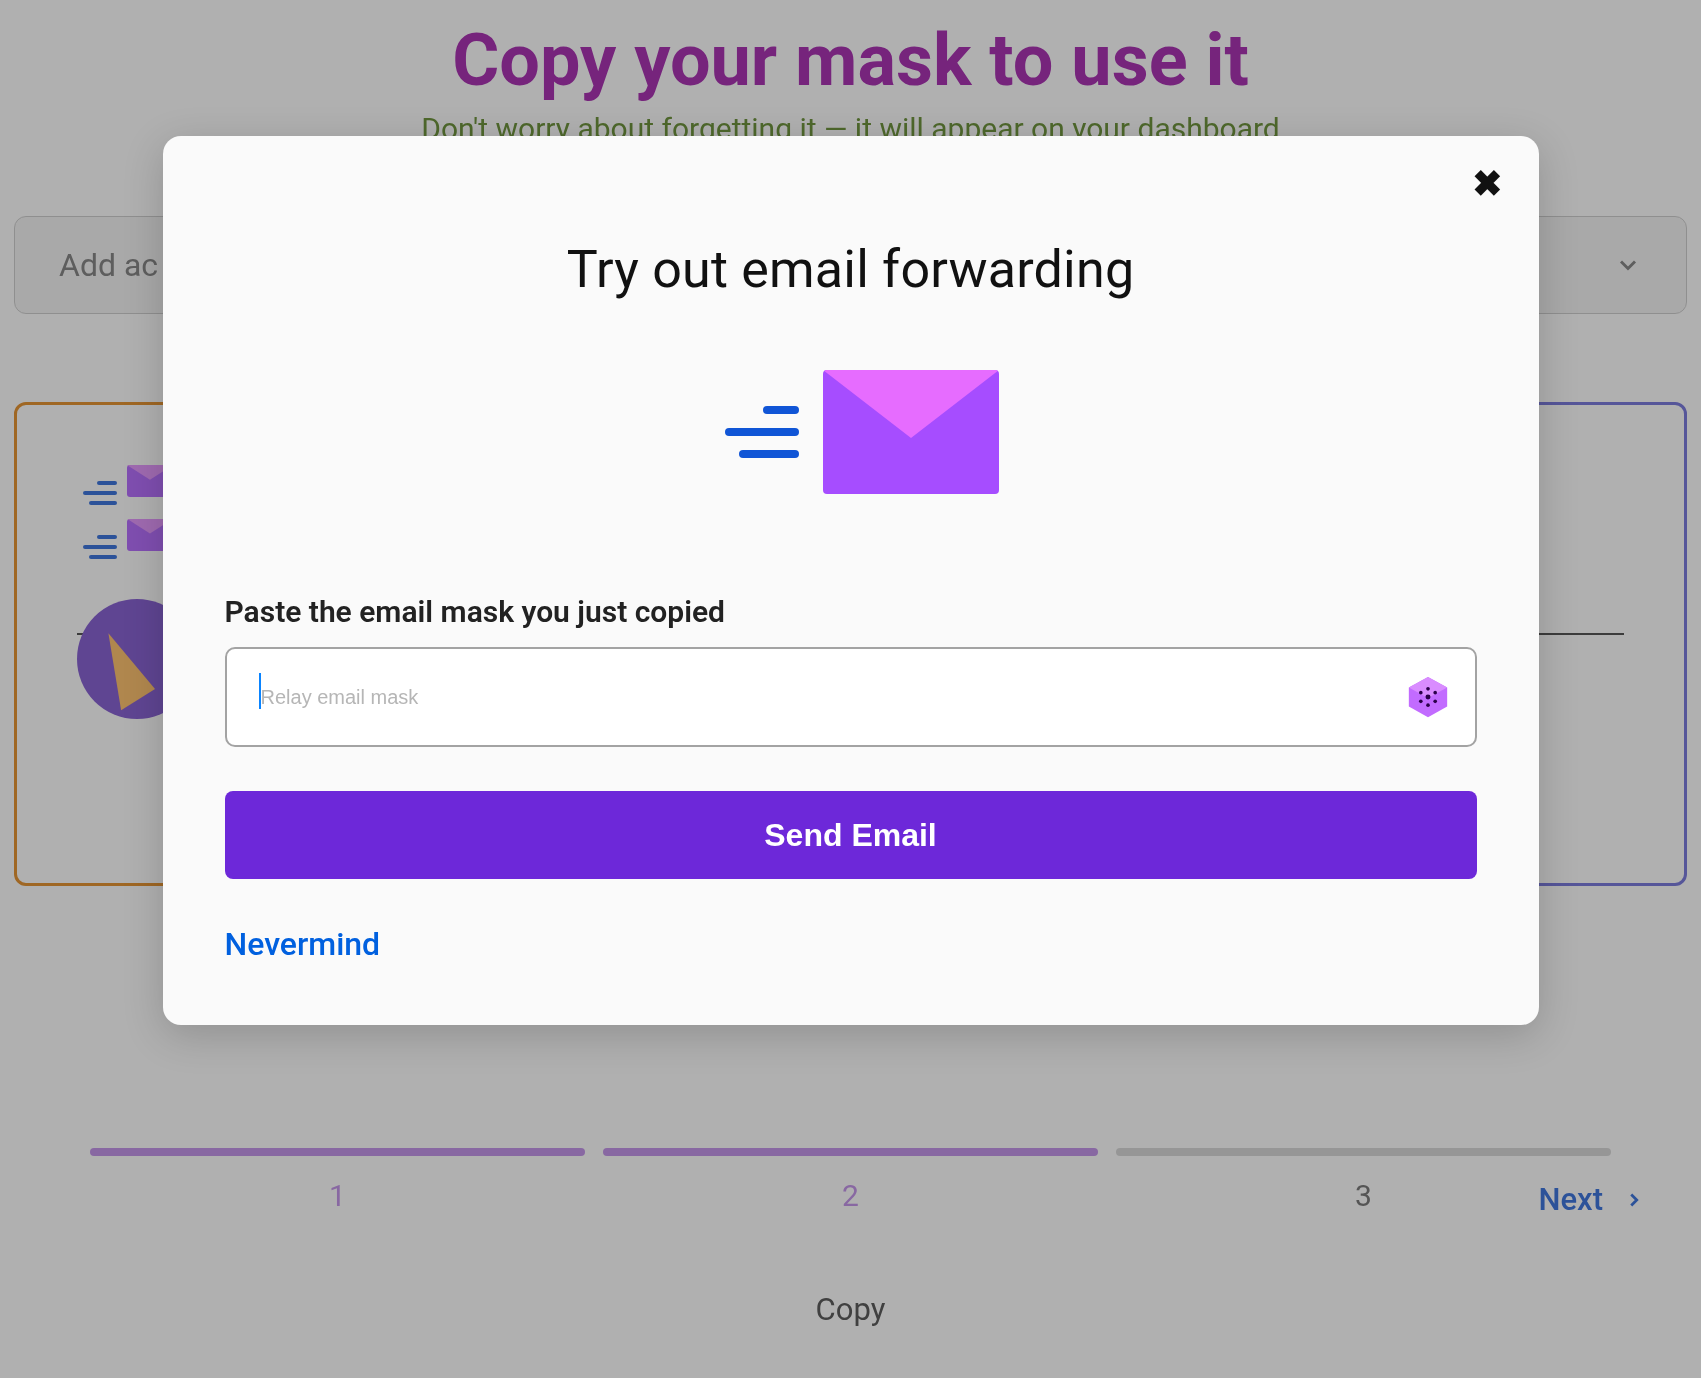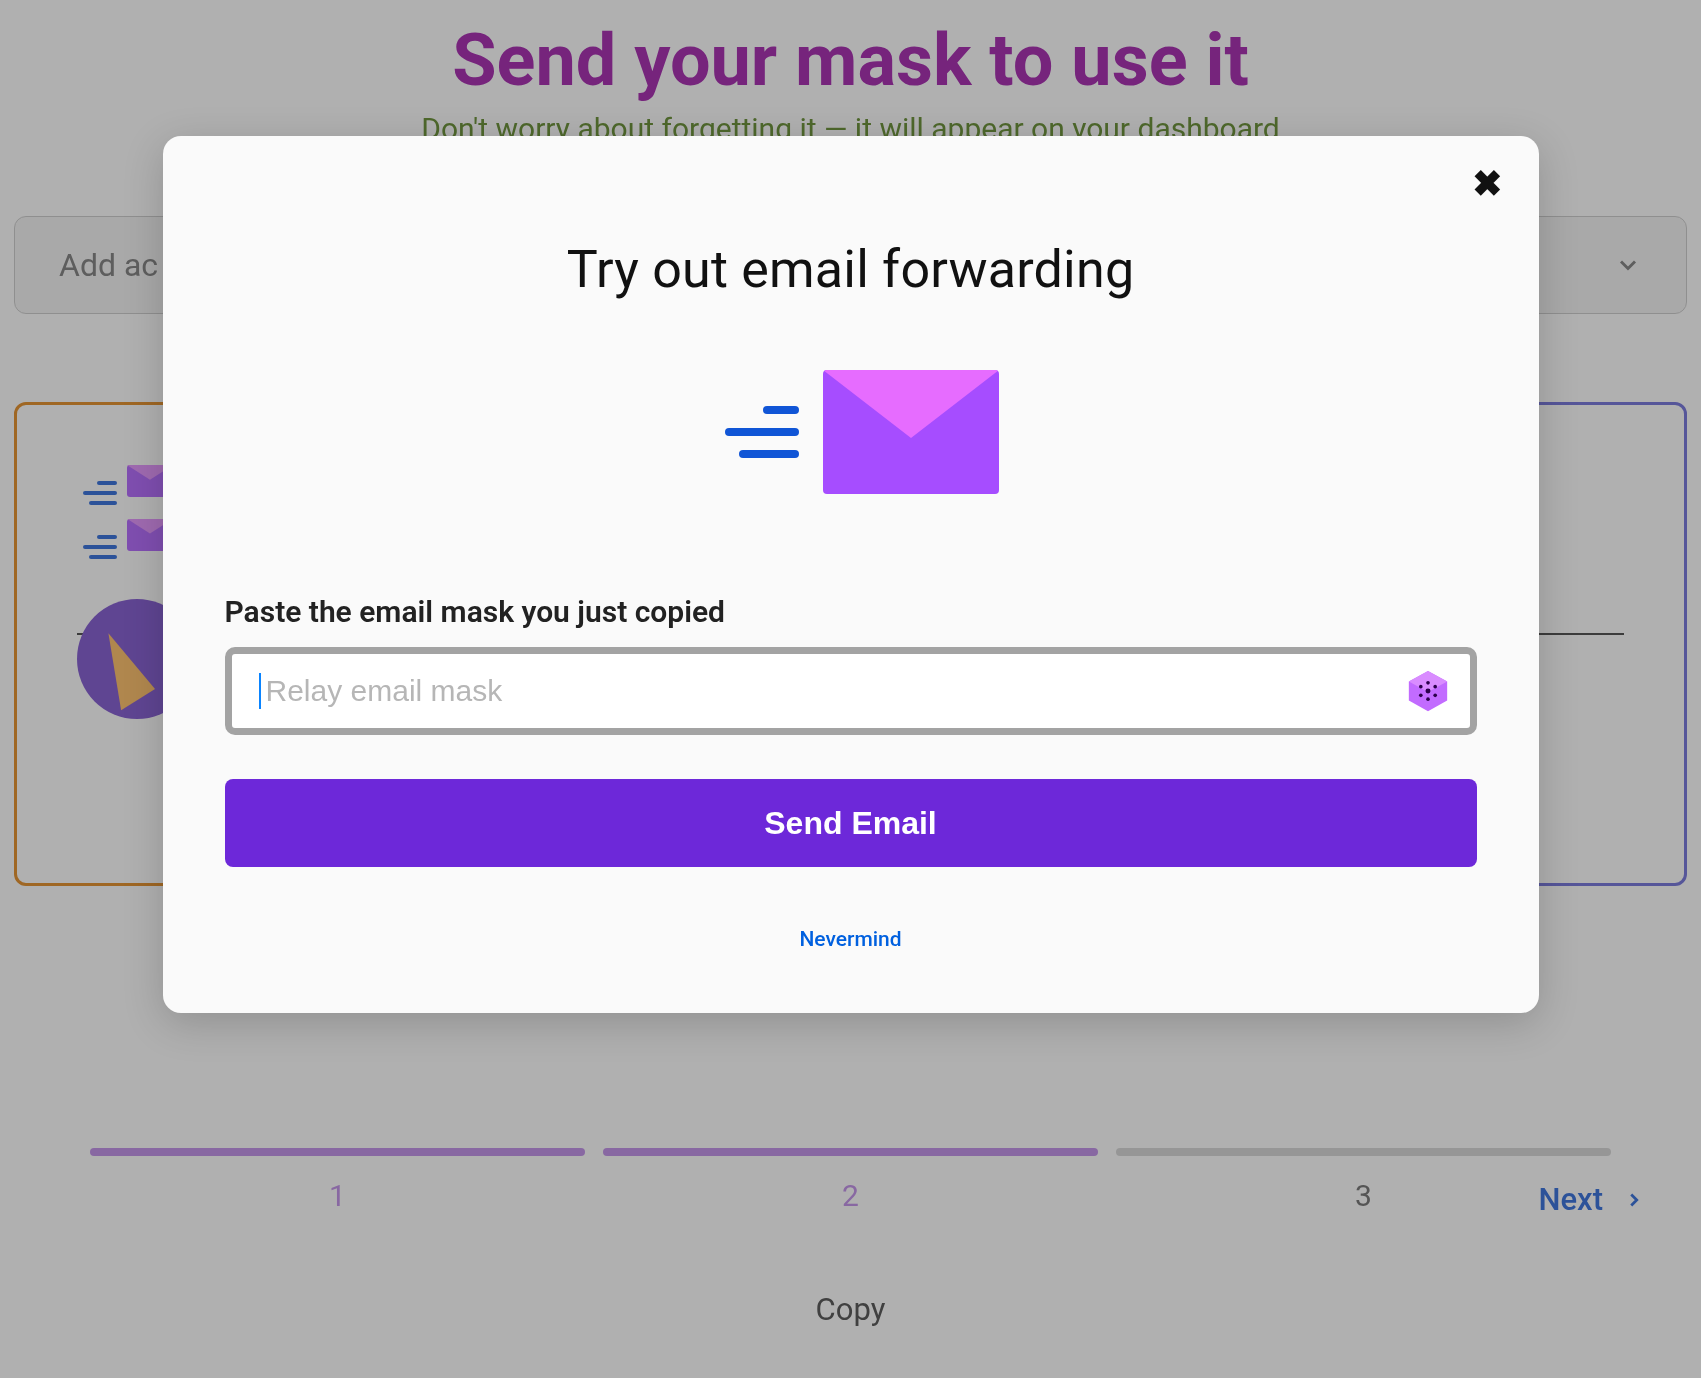--- a/index.html
+++ b/index.html
@@ -251,25 +251,25 @@
     font-size: 30px;
     font-weight: 600;
     color: #222;
     margin-bottom: 18px;
   }
   .input-wrap {
     position: relative;
   }
   .input {
     width: 100%;
-    height: 88px;
-    border: 7px solid #a3a3a3;
+    height: 100px;
+    border: 2px solid #a3a3a3;
     border-radius: 10px;
     background: #fff;
-    font-size: 30px;
+    font-size: 20px;
     color: #222;
     padding: 0 84px 0 34px;
     outline: none;
   }
   .input::placeholder { color: #b6b6b6; }
   .caret {
     position: absolute;
     left: 34px;
     top: 26px;
     width: 2px;
@@ -293,33 +293,33 @@
     color: #fff;
     border: none;
     border-radius: 8px;
     font-size: 32px;
     font-weight: 700;
     cursor: pointer;
   }
 
   .secondary-link {
     display: block;
-    text-align: center;
-    margin-top: 60px;
-    font-size: 21px;
+    text-align: left;
+    margin-top: 46px;
+    font-size: 32px;
     color: #0060df;
     font-weight: 500;
     cursor: pointer;
   }
 </style>
 </head>
 <body>
 
 <div class="page">
-  <h1 class="page-title">Send your mask to use it</h1>
+  <h1 class="page-title">Copy your mask to use it</h1>
   <p class="page-subtitle">Don't worry about forgetting it — it will appear on your dashboard</p>
 
   <div class="dropdown">
     <span>Add ac</span>
     <svg class="chevron" viewBox="0 0 24 24" fill="none" stroke="currentColor" stroke-width="2.5">
         <polyline points="6 9 12 15 18 9"></polyline>
       </svg>
   </div>
 
   <div class="cards">

